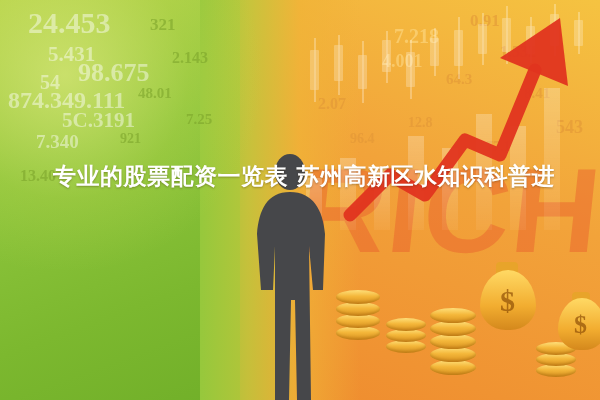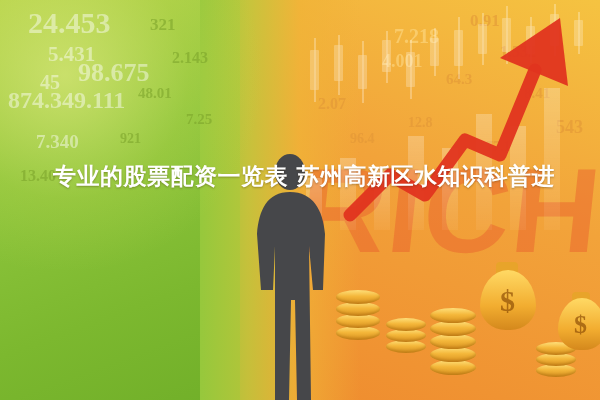--- a/index.html
+++ b/index.html
@@ -184,23 +184,24 @@
 <div id="stage">
 
   <div class="bg-left"></div>
   <div class="bg-right"></div>
   <div class="bg-seam"></div>
   <div class="bg-left-glow"></div>
 
   <div class="numlayer">
     <div class="num lt" style="left:28px;  top:8px;   font-size:30px;">24.453</div>
     <div class="num lt" style="left:48px;  top:44px;  font-size:21px;">5.431</div>
-    <div class="num lt" style="left:40px;  top:72px;  font-size:20px;">45</div>
+    <div class="num lt" style="left:40px;  top:72px;  font-size:20px;">54</div>
     <div class="num lt" style="left:78px;  top:60px;  font-size:26px;">98.675</div>
     <div class="num lt" style="left:8px;   top:88px;  font-size:24px;">874.349.111</div>
+    <div class="num lt" style="left:62px;  top:110px; font-size:21px;">5C.3191</div>
     <div class="num lt" style="left:36px;  top:132px; font-size:19px;">7.340</div>
     <div class="num lt2" style="left:150px; top:16px;  font-size:17px;">321</div>
     <div class="num lt2" style="left:172px; top:50px;  font-size:16px;">2.143</div>
     <div class="num lt2" style="left:138px; top:86px;  font-size:15px;">48.01</div>
     <div class="num lt2" style="left:186px; top:112px; font-size:15px;">7.25</div>
     <div class="num lt2" style="left:120px; top:132px; font-size:14px;">921</div>
     <div class="num lt2" style="left:20px;  top:168px; font-size:16px;">13.40</div>
   </div>
 
   <div class="numlayer">

